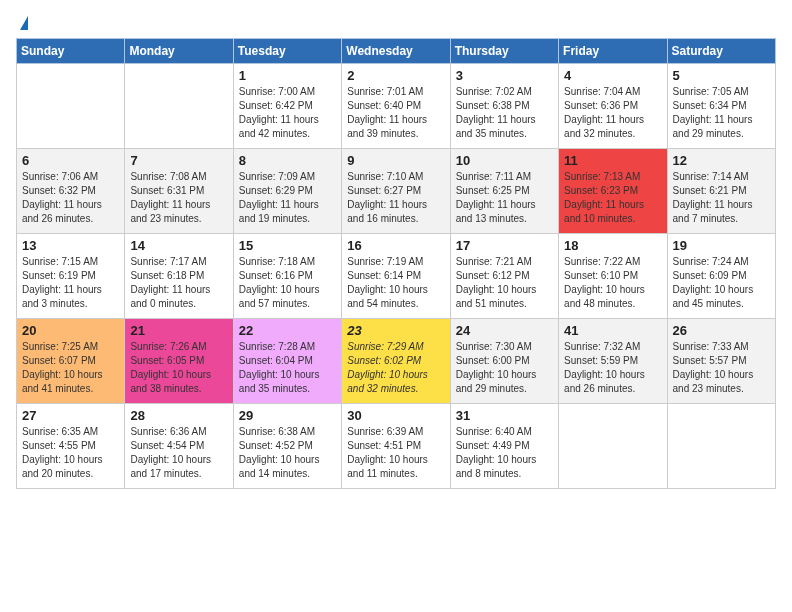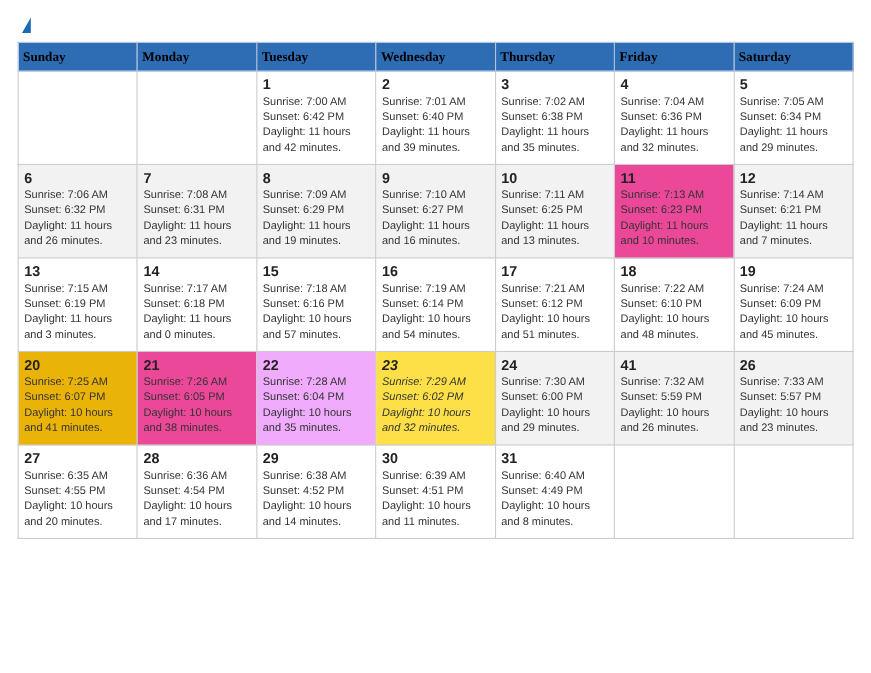--- a/index.html
+++ b/index.html
@@ -57,27 +57,26 @@
       font-size: 16px;
       color: #555;
     }
     .calendar {
       width: 100%;
       border-collapse: collapse;
       table-layout: fixed;
     }
     .calendar th {
       background: #2e6db4;
-      color: #000000;
+      color: #ffffff;
       font-size: 12px;
       font-weight: bold;
       padding: 5px 4px;
       text-align: left;
       border: 1px solid #b0c4de;
-      font-family: Liberation Serif, serif;
     }
     .calendar td {
       vertical-align: top;
       border: 1px solid #ccc;
       padding: 4px 5px;
       font-size: 10px;
       color: #333;
       height: 85px;
       width: 14.28%;
       background: #fff;
@@ -169,21 +168,21 @@
           <div class="day-info">Sunrise: 7:09 AM<br>Sunset: 6:29 PM<br>Daylight: 11 hours and 19 minutes.</div>
         </td>
         <td style="background: rgb(242, 242, 242);">
           <span class="day-number">9</span>
           <div class="day-info">Sunrise: 7:10 AM<br>Sunset: 6:27 PM<br>Daylight: 11 hours and 16 minutes.</div>
         </td>
         <td style="background: rgb(242, 242, 242); margin-top: 25px;">
           <span class="day-number">10</span>
           <div class="day-info">Sunrise: 7:11 AM<br>Sunset: 6:25 PM<br>Daylight: 11 hours and 13 minutes.</div>
         </td>
-        <td style="background: #ec4899;">
+        <td style="background: #ef4444;">
           <span class="day-number">11</span>
           <div class="day-info">Sunrise: 7:13 AM<br>Sunset: 6:23 PM<br>Daylight: 11 hours and 10 minutes.</div>
         </td>
         <td style="background: rgb(242, 242, 242);">
           <span class="day-number">12</span>
           <div class="day-info">Sunrise: 7:14 AM<br>Sunset: 6:21 PM<br>Daylight: 11 hours and 7 minutes.</div>
         </td>
       </tr>
       <tr>
         <td>
@@ -209,21 +208,21 @@
         <td>
           <span class="day-number">18</span>
           <div class="day-info">Sunrise: 7:22 AM<br>Sunset: 6:10 PM<br>Daylight: 10 hours and 48 minutes.</div>
         </td>
         <td>
           <span class="day-number">19</span>
           <div class="day-info">Sunrise: 7:24 AM<br>Sunset: 6:09 PM<br>Daylight: 10 hours and 45 minutes.</div>
         </td>
       </tr>
       <tr>
-        <td style="background: #eab308;">
+        <td style="background: #fdba74;">
           <span class="day-number">20</span>
           <div class="day-info">Sunrise: 7:25 AM<br>Sunset: 6:07 PM<br>Daylight: 10 hours and 41 minutes.</div>
         </td>
         <td style="background: #ec4899;">
           <span class="day-number">21</span>
           <div class="day-info">Sunrise: 7:26 AM<br>Sunset: 6:05 PM<br>Daylight: 10 hours and 38 minutes.</div>
         </td>
         <td style="background: #f0abfc;">
           <span class="day-number">22</span>
           <div class="day-info">Sunrise: 7:28 AM<br>Sunset: 6:04 PM<br>Daylight: 10 hours and 35 minutes.</div>

